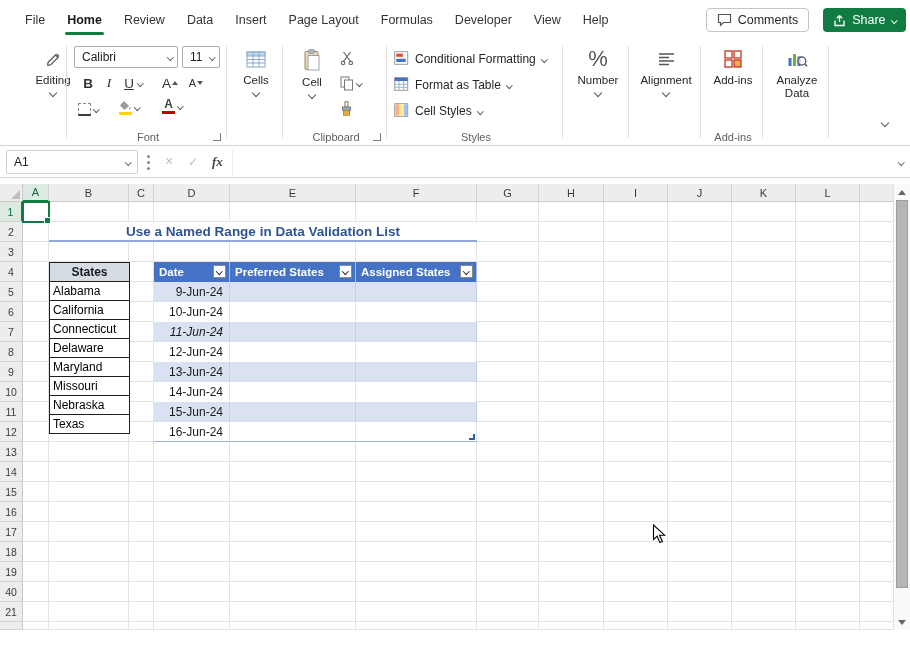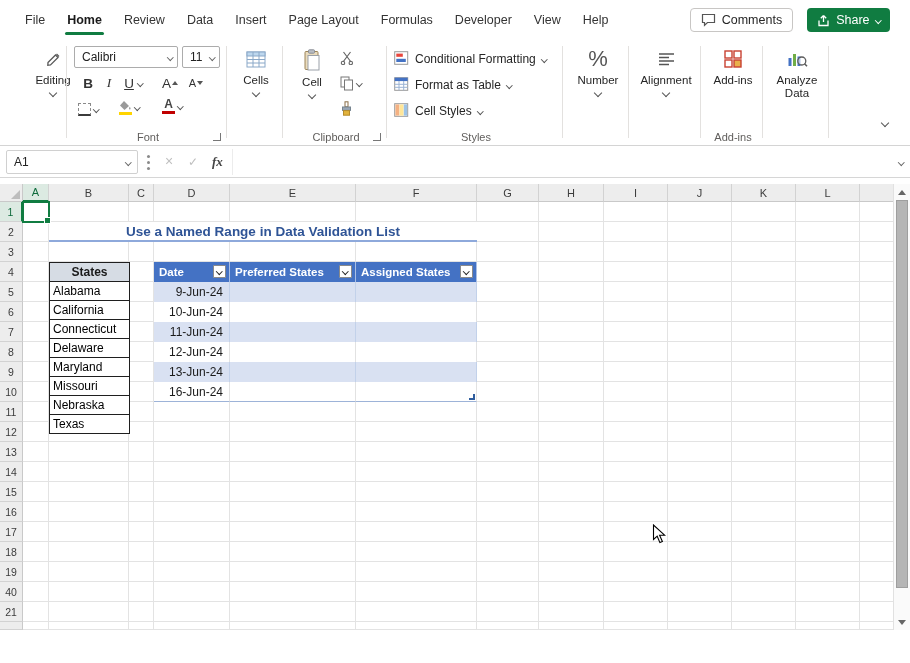--- a/index.html
+++ b/index.html
@@ -15,21 +15,21 @@
   .tri-down{display:inline-block;width:0;height:0;border-left:4px solid transparent;border-right:4px solid transparent;border-top:5px solid #666}
   .tiny-tri-up{display:inline-block;width:0;height:0;border-left:3px solid transparent;border-right:3px solid transparent;border-bottom:4px solid #555;margin-left:1px;vertical-align:top}
   .tiny-tri-down{display:inline-block;width:0;height:0;border-left:3px solid transparent;border-right:3px solid transparent;border-top:4px solid #555;margin-left:1px;vertical-align:bottom}
   .vdots{position:absolute;width:3px;height:3px;border-radius:50%;background:#8a8a8a;box-shadow:0 -6px 0 #8a8a8a,0 6px 0 #8a8a8a}
   
   .tabs-row{position:absolute;top:0;left:0;width:910px;height:40px;background:#fff;display:flex;align-items:center}
   #tabs{display:flex;align-items:center;padding-left:14px;height:40px}
   .tab{padding:0 11px;font-size:12.5px;color:#333;height:40px;line-height:40px;position:relative;white-space:nowrap}
   .tab.active{font-weight:bold;color:#1a1a1a}
   .tab.active::after{content:"";position:absolute;left:9px;right:9px;bottom:5px;height:3px;border-radius:2px;background:var(--accent)}
-  .top-right{position:absolute;right:20px;top:8px;display:flex;gap:14px;align-items:center}
+  .top-right{position:absolute;right:4px;top:8px;display:flex;gap:14px;align-items:center}
   .comments-btn{display:flex;align-items:center;gap:6px;height:24px;padding:0 10px;border:1px solid #C8C6C4;border-radius:4px;background:#fff;font-size:12.5px;color:#262626}
   .share-btn{display:flex;align-items:center;gap:6px;height:24px;padding:0 10px;border-radius:4px;background:var(--accent);color:#fff;font-size:12.5px}
   
   .ribbon{position:absolute;top:40px;left:0;width:910px;height:106px;background:#fff;border-bottom:1px solid #D4D4D4}
   .rgroup{position:absolute;top:0;height:106px}
   .rdiv{position:absolute;top:6px;width:1px;height:92px;background:#E3E1DF}
   .grp-label{position:absolute;bottom:3px;left:0;right:0;text-align:center;font-size:11px;color:#605E5C;white-space:nowrap}
   .launcher{position:absolute;right:3px;bottom:5px;width:8px;height:8px;border-right:1.3px solid #777;border-bottom:1.3px solid #777}
   .big-btn{position:absolute;top:8px;display:flex;flex-direction:column;align-items:center;gap:4px}
   .btn-lbl{font-size:11.5px;color:#262626;white-space:nowrap}
@@ -777,35 +777,45 @@
           <div class="tbl-cell date" style="width: 76px;">9-Jun-24</div>
           <div class="tbl-cell" style="width: 126px;"></div>
           <div class="tbl-cell" style="width: 121px;"></div>
         </div>
         <div class="tbl-row">
           <div class="tbl-cell date" style="width: 76px;">10-Jun-24</div>
           <div class="tbl-cell" style="width: 126px;"></div>
           <div class="tbl-cell" style="width: 121px;"></div>
         </div>
         <div class="tbl-row band">
-          <div class="tbl-cell date" style="width: 76px;">11-Jun-24</div>
+          <div class="tbl-cell date" style="width: 76px; font-style: italic;">11-Jun-24</div>
           <div class="tbl-cell" style="width: 126px;"></div>
           <div class="tbl-cell" style="width: 121px;"></div>
         </div>
         <div class="tbl-row">
           <div class="tbl-cell date" style="width: 76px;">12-Jun-24</div>
           <div class="tbl-cell" style="width: 126px;"></div>
           <div class="tbl-cell" style="width: 121px;"></div>
         </div>
         <div class="tbl-row band">
           <div class="tbl-cell date" style="width: 76px;">13-Jun-24</div>
           <div class="tbl-cell" style="width: 126px;"></div>
           <div class="tbl-cell" style="width: 121px;"></div>
         </div>
         <div class="tbl-row">
+          <div class="tbl-cell date" style="width: 76px;">14-Jun-24</div>
+          <div class="tbl-cell" style="width: 126px;"></div>
+          <div class="tbl-cell" style="width: 121px;"></div>
+        </div>
+        <div class="tbl-row band">
+          <div class="tbl-cell date" style="width: 76px;">15-Jun-24</div>
+          <div class="tbl-cell" style="width: 126px;"></div>
+          <div class="tbl-cell" style="width: 121px;"></div>
+        </div>
+        <div class="tbl-row">
           <div class="tbl-cell date" style="width: 76px;">16-Jun-24</div>
           <div class="tbl-cell" style="width: 126px;"></div>
           <div class="tbl-cell" style="width: 121px;"></div>
         </div>
       </div>
     <span class="tbl-resize-handle"></span>
   </div>
 
   <div class="a1-outline"></div>
 

